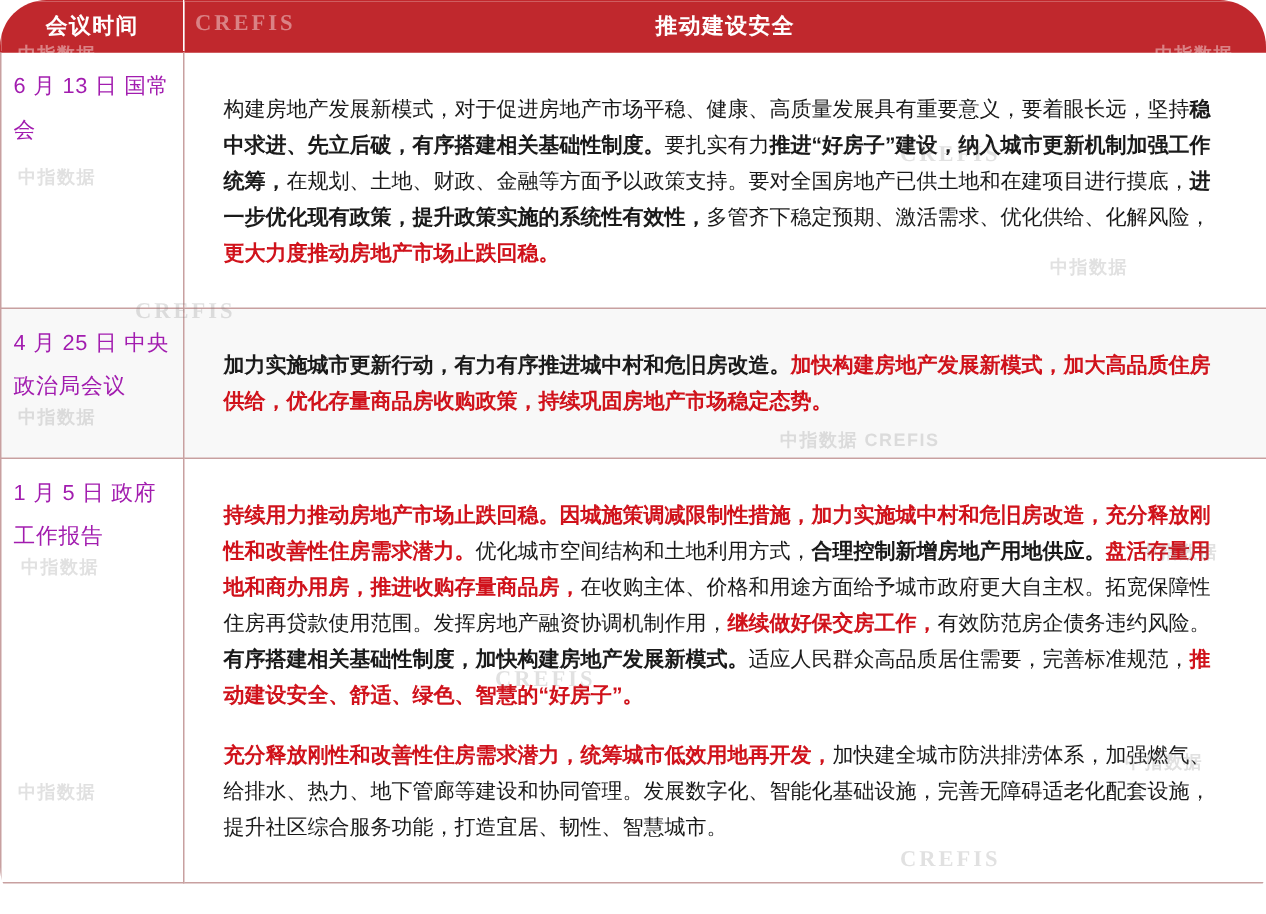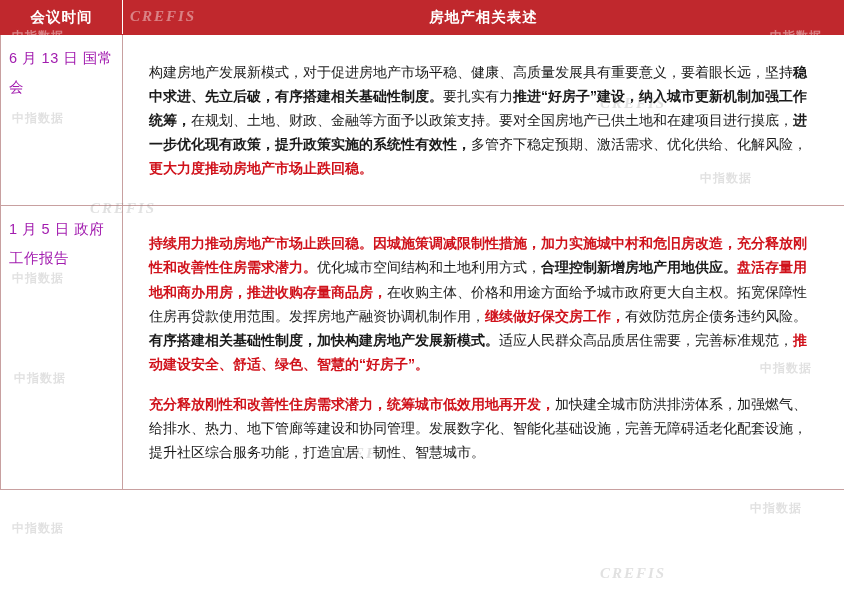--- a/index.html
+++ b/index.html
@@ -13,20 +13,21 @@
     font-family: "Liberation Sans", sans-serif;
     overflow: hidden;
     position: relative;
   }
   #table-wrap {
     position: relative;
     width: 844px;
     height: 609px;
     box-sizing: border-box;
     overflow: hidden;
+    border-radius: 31px;
   }
   table.doc-table {
     border-collapse: collapse;
     width: 844px;
     table-layout: fixed;
     position: relative;
     z-index: 2;
   }
   table.doc-table col.c1 { width: 122px; }
   table.doc-table col.c2 { width: 722px; }
@@ -87,46 +88,51 @@
     font-size: 12px;
     font-weight: bold;
     white-space: nowrap;
     letter-spacing: 1px;
   }
   .wm.light {
     color: rgba(255,255,255,0.42);
   }
   .wm.en {
     font-family: "Liberation Serif", serif;
-    font-style: italic;
     letter-spacing: 2px;
     font-size: 15px;
   }
 </style>
 </head>
 <body>
 
 <div id="table-wrap">
 
   <table class="doc-table">
     <colgroup>
         <col class="c1">
         <col class="c2">
       </colgroup>
     <thead>
       <tr>
         <th class="th-time">会议时间</th>
-        <th>房地产相关表述</th>
+        <th>推动建设安全</th>
       </tr>
     </thead>
     <tbody id="tbody">
         <tr>
           <td class="time-cell">6 月 13 日 国常会</td>
           <td>
             <p class="para"><span class="n">构建房地产发展新模式，对于促进房地产市场平稳、健康、高质量发展具有重要意义，要着眼长远，坚持</span><span class="b">稳中求进、先立后破，有序搭建相关基础性制度。</span><span class="n">要扎实有力</span><span class="b">推进“好房子”建设，纳入城市更新机制加强工作统筹，</span><span class="n">在规划、土地、财政、金融等方面予以政策支持。要对全国房地产已供土地和在建项目进行摸底，</span><span class="b">进一步优化现有政策，提升政策实施的系统性有效性，</span><span class="n">多管齐下稳定预期、激活需求、优化供给、化解风险，</span><span class="r">更大力度推动房地产市场止跌回稳。</span></p>
+          </td>
+        </tr>
+        <tr class="row-alt">
+          <td class="time-cell">4 月 25 日 中央政治局会议</td>
+          <td>
+            <p class="para"><span class="b">加力实施城市更新行动，有力有序推进城中村和危旧房改造。</span><span class="r">加快构建房地产发展新模式，加大高品质住房供给，优化存量商品房收购政策，持续巩固房地产市场稳定态势。</span></p>
           </td>
         </tr>
         <tr>
           <td class="time-cell">1 月 5 日 政府工作报告</td>
           <td>
             <p class="para"><span class="r">持续用力推动房地产市场止跌回稳。因城施策调减限制性措施，加力实施城中村和危旧房改造，充分释放刚性和改善性住房需求潜力。</span><span class="n">优化城市空间结构和土地利用方式，</span><span class="b">合理控制新增房地产用地供应。</span><span class="r">盘活存量用地和商办用房，推进收购存量商品房，</span><span class="n">在收购主体、价格和用途方面给予城市政府更大自主权。拓宽保障性住房再贷款使用范围。发挥房地产融资协调机制作用，</span><span class="r">继续做好保交房工作，</span><span class="n">有效防范房企债务违约风险。</span><span class="b">有序搭建相关基础性制度，加快构建房地产发展新模式。</span><span class="n">适应人民群众高品质居住需要，完善标准规范，</span><span class="r">推动建设安全、舒适、绿色、智慧的“好房子”。</span></p>
             <p class="para"><span class="r">充分释放刚性和改善性住房需求潜力，统筹城市低效用地再开发，</span><span class="n">加快建全城市防洪排涝体系，加强燃气、给排水、热力、地下管廊等建设和协同管理。发展数字化、智能化基础设施，完善无障碍适老化配套设施，提升社区综合服务功能，打造宜居、韧性、智慧城市。</span></p>
           </td>
         </tr>
       </tbody>
@@ -134,20 +140,21 @@
 
   <div class="wm-layer" id="wm-layer">
       <div class="wm light" style="left: 12px; top: 28px;">中指数据</div>
       <div class="wm light" style="left: 770px; top: 28px;">中指数据</div>
       <div class="wm" style="left: 12px; top: 110px;">中指数据</div>
       <div class="wm light en" style="left: 130px; top: 8px;">CREFIS</div>
       <div class="wm en" style="left: 600px; top: 95px;">CREFIS</div>
       <div class="wm" style="left: 700px; top: 170px;">中指数据</div>
       <div class="wm" style="left: 12px; top: 270px;">中指数据</div>
       <div class="wm en" style="left: 90px; top: 200px;">CREFIS</div>
+      <div class="wm" style="left: 520px; top: 285px;">中指数据 CREFIS</div>
       <div class="wm" style="left: 14px; top: 370px;">中指数据</div>
       <div class="wm" style="left: 760px; top: 360px;">中指数据</div>
       <div class="wm en" style="left: 330px; top: 445px;">CREFIS</div>
       <div class="wm" style="left: 12px; top: 520px;">中指数据</div>
       <div class="wm" style="left: 750px; top: 500px;">中指数据</div>
       <div class="wm en" style="left: 600px; top: 565px;">CREFIS</div>
     </div>
 </div>
 
 </body></html>

